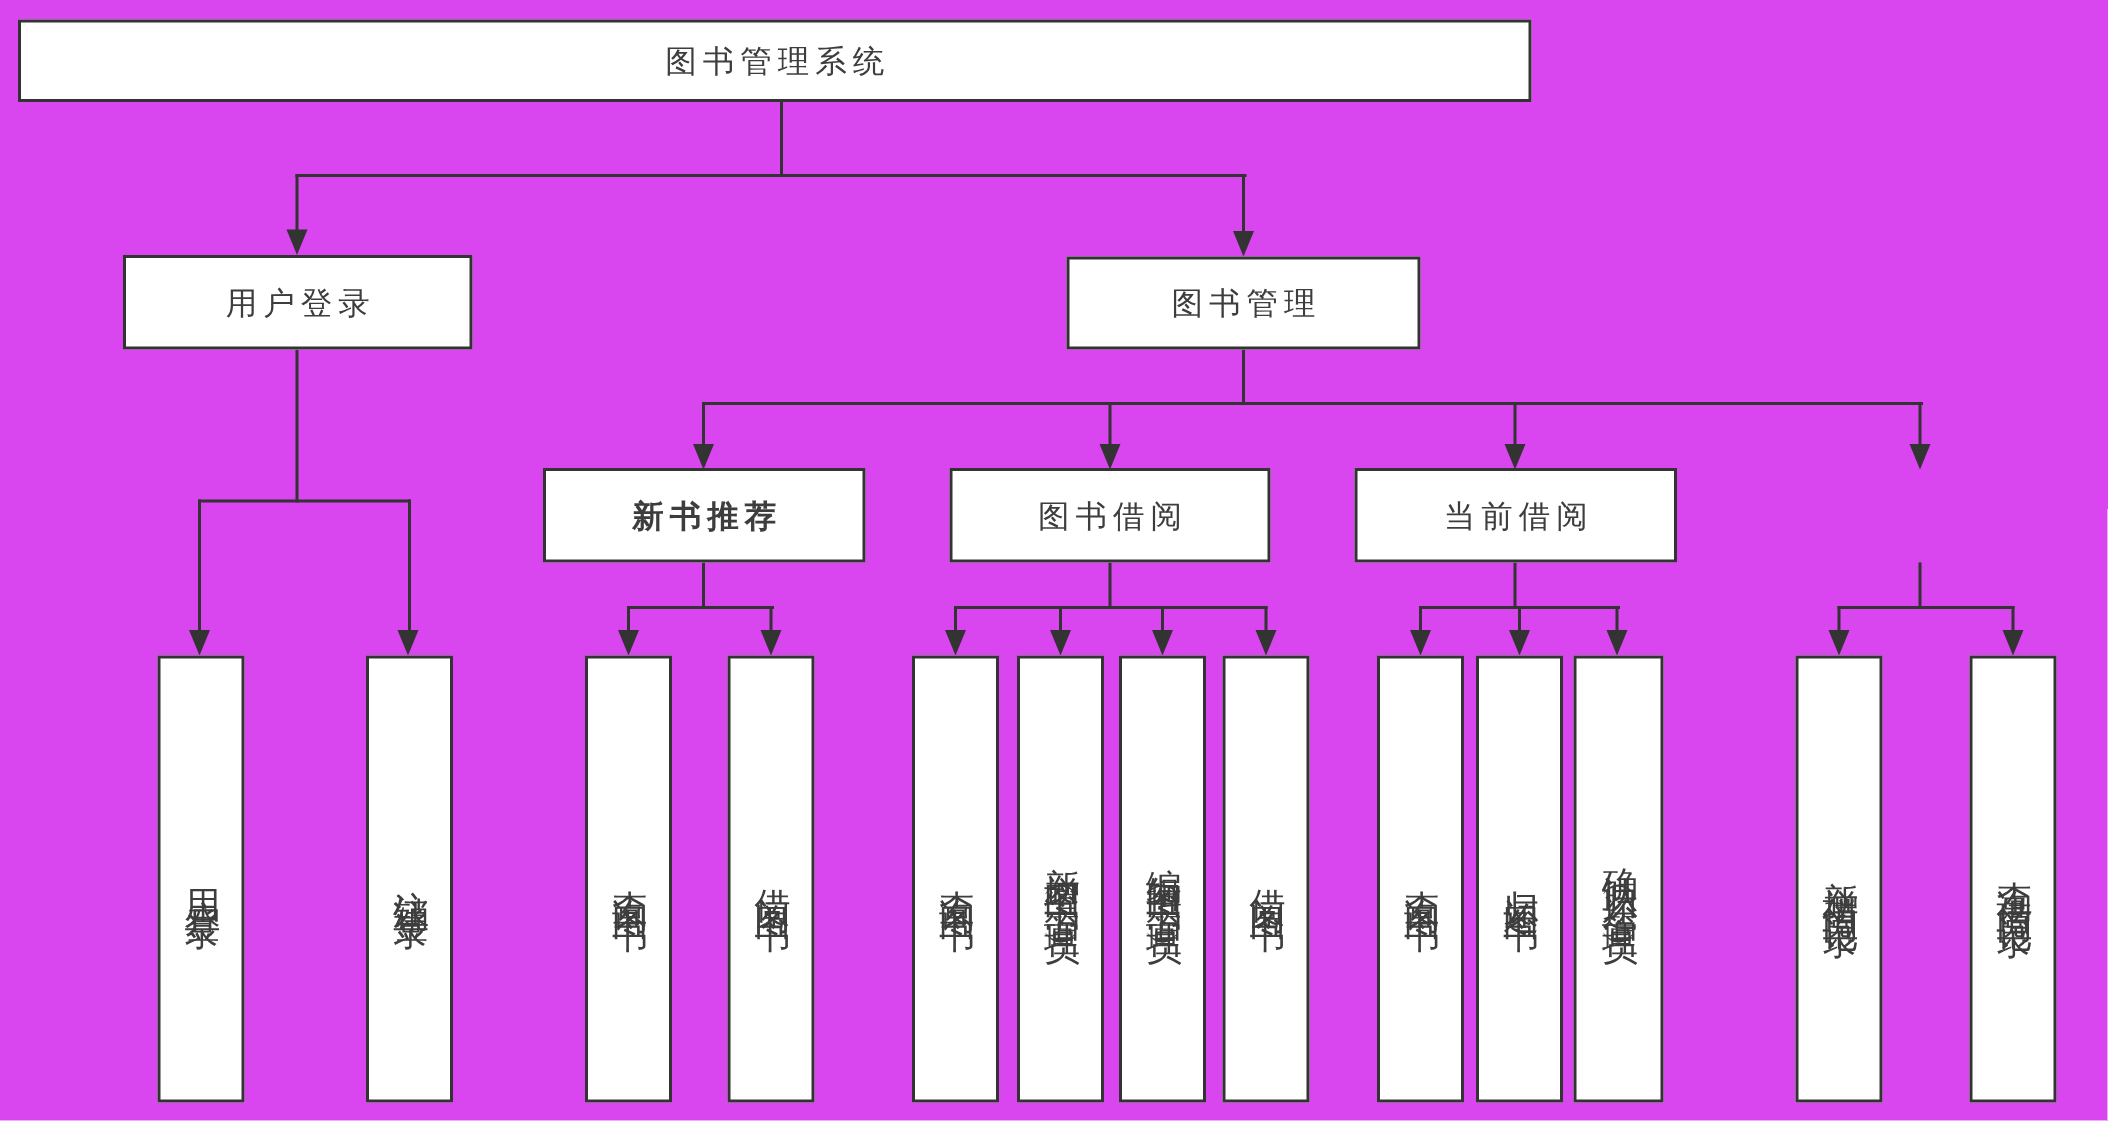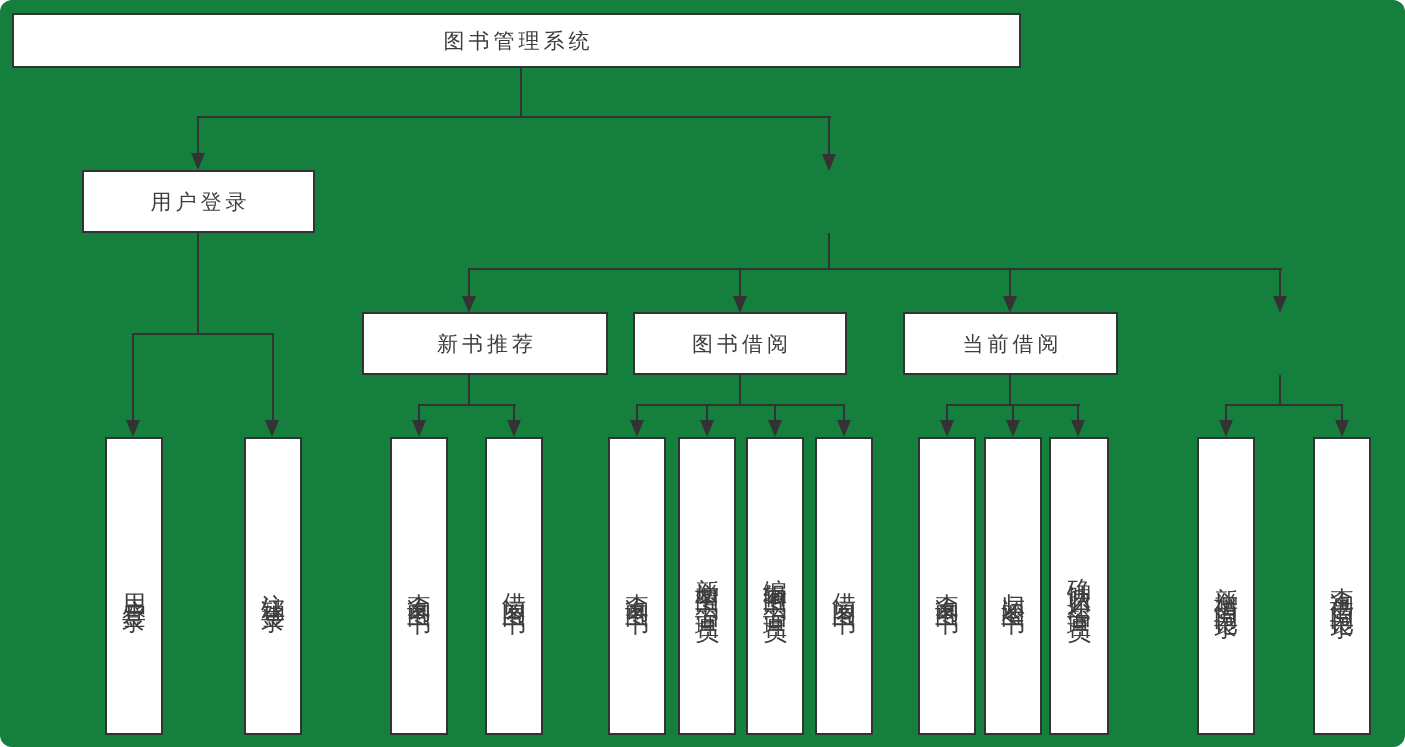--- a/index.html
+++ b/index.html
@@ -1,18 +1,18 @@
 <!DOCTYPE html>
 <html><head>
 <meta charset="utf-8">
 <style>
   html,body{margin:0;padding:0;background:#ffffff;}
   .stage{
-    position:relative;width:1405px;height:747px;background:#15803d;overflow:hidden;
-    font-family:"Liberation Sans",sans-serif;color:#3d3d3d;border-radius:12px;
+    position:relative;width:1405px;height:747px;background:#d946ef;overflow:hidden;
+    font-family:"Liberation Sans",sans-serif;color:#3d3d3d;
   }
   .box{
     position:absolute;box-sizing:border-box;border:2px solid #333333;background:#ffffff;
     display:flex;align-items:center;justify-content:center;
   }
   .hbox span{font-size:21px;letter-spacing:4px;text-indent:4px;color:#3d3d3d;white-space:nowrap;}
   .vbox span{
     writing-mode:vertical-rl;text-orientation:mixed;
     font-size:24px;letter-spacing:6px;color:#3d3d3d;line-height:1;
   }
@@ -93,22 +93,25 @@
   <i class="ar" style="left:1219px;top:420px;"></i>
   <i class="ar" style="left:1335px;top:420px;"></i>
 
   <div class="box hbox" style="left:12px;top:13px;width:1009px;height:55px;">
     <span>图书管理系统</span>
   </div>
 
   <div class="box hbox" style="left:82px;top:170px;width:233px;height:63px;">
     <span>用户登录</span>
   </div>
+  <div class="box hbox" style="left:711px;top:171px;width:236px;height:62px;">
+    <span>图书管理</span>
+  </div>
 
-  <div class="box hbox" style="left:362px;top:312px;width:246px;height:63px;">
+  <div class="box hbox" style="left:362px;top:312px;width:215px;height:63px;font-weight:bold;">
     <span>新书推荐</span>
   </div>
   <div class="box hbox" style="left:633px;top:312px;width:214px;height:63px;">
     <span>图书借阅</span>
   </div>
   <div class="box hbox" style="left:903px;top:312px;width:215px;height:63px;font-family:Liberation Serif, serif;">
     <span>当前借阅</span>
   </div>
 
   <div class="box vbox" style="left:105px;top:437px;width:58px;height:298px;">

